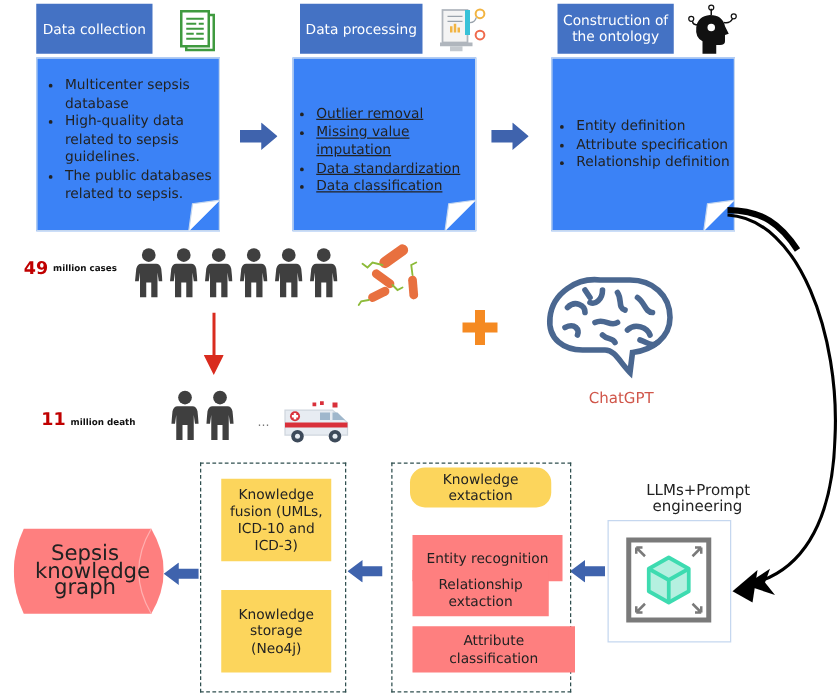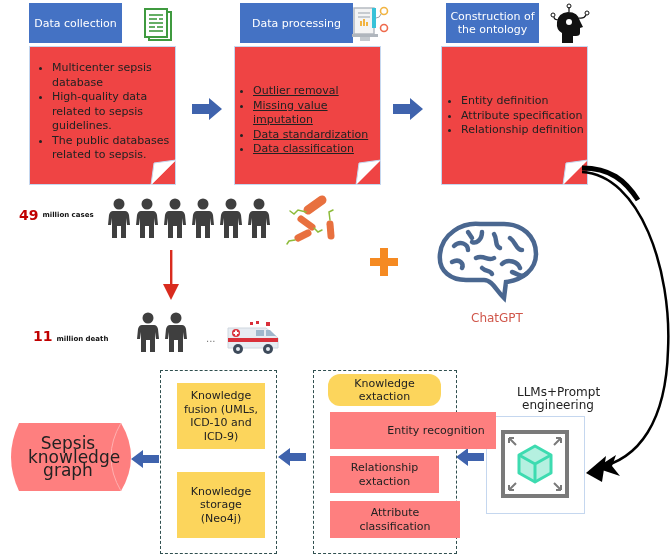--- a/index.html
+++ b/index.html
@@ -1,19 +1,19 @@
 <!DOCTYPE html>
 <html><head>
 <meta charset="utf-8">
 <style>
   html, body { margin:0; padding:0; background:#ffffff; }
   body { width:671px; height:555px; position:relative; overflow:hidden; font-family:"DejaVu Sans", sans-serif; color:#222; }
   .abs { position:absolute; }
   .stage-header { background:#4472c4; color:#fff; font-size:11px; display:flex; align-items:center; justify-content:center; text-align:center; line-height:13px; }
-  .note { border:1px solid #c5d7ef; background:#ef4444; }
+  .note { border:1px solid #c5d7ef; background:#3b82f6; }
   .note ul { margin:0; padding:0 0 0 22px; font-size:11px; line-height:14.5px; }
   .note li { margin:0; }
   .fold { position:absolute; right:-1px; bottom:-1px; width:26px; height:26px; }
   .dash-box { border:1.5px dashed #2f4f4f; }
   .yellow-box { background:#fcd55c; font-size:11px; text-align:center; display:flex; align-items:center; justify-content:center; line-height:13.5px; }
   .red-box { background:#fe7f7f; font-size:11px; text-align:center; display:flex; align-items:center; justify-content:center; line-height:13.5px; }
   .stat-num { color:#c00000; font-weight:bold; font-size:14px; }
   .stat-lbl { font-weight:bold; font-size:7px; color:#111; margin-left:4px; }
   .person { width:22px; height:40px; }
   .chatgpt { color:#d0564a; font-size:12px; }
@@ -49,21 +49,21 @@
   <svg class="fold" viewBox="0 0 26 26">
       <path d="M26 0 L26 1 L1 26 L0 26 Z" fill="#fff"></path>
       <path d="M26 1 L4 4 L1 26" fill="#fff" stroke="#c5d7ef" stroke-width="1"></path>
     </svg>
 </div>
 
 <svg class="abs" style="left:192px;top:98px;" width="30" height="22" viewBox="0 0 30 22">
   <path d="M0 6 H17 V0 L30 11 L17 22 V16 H0 Z" fill="#3f63ad"></path>
 </svg>
 
-<div class="abs stage-header" style="left:240px;top:3px;width:113px;height:40px;">
+<div class="abs stage-header" style="left:240px;top:3px;width:98px;height:40px;">
   <span>Data processing</span>
 </div>
 <div class="abs" style="left:350px;top:4px;width:42px;height:40px;">
   <svg width="42" height="40" viewBox="0 0 42 40">
     <rect x="4" y="4" width="20" height="26" fill="#f4f4f4" stroke="#b0b6bd" stroke-width="1.4"></rect>
     <line x1="8" y1="9" x2="20" y2="9" stroke="#9aa3ac"></line>
       <line x1="8" y1="13" x2="20" y2="13" stroke="#9aa3ac"></line>
     <rect x="10" y="17" width="2" height="5" fill="#f2b441"></rect>
       <rect x="13" y="15" width="2" height="7" fill="#f2b441"></rect>
       <rect x="16" y="18" width="2" height="4" fill="#f2b441"></rect>
@@ -241,37 +241,37 @@
 </div>
 
 <svg class="abs" style="left:456px;top:448px;" width="28" height="18" viewBox="0 0 28 18">
   <path d="M28 5 H12 V0 L0 9 L12 18 V13 H28 Z" fill="#3f63ad"></path>
 </svg>
 
 <div class="abs dash-box" style="left:313px;top:370px;width:142px;height:182px;"></div>
 <div class="abs yellow-box" style="left:328px;top:374px;width:113px;height:32px;border-radius:12px;">
   <span>Knowledge extaction</span>
 </div>
-<div class="abs red-box" style="left:330px;top:412px;width:120px;height:37px;padding-left:46px;">
+<div class="abs red-box" style="left:330px;top:428px;width:120px;height:37px;">
   <span>Entity recognition</span>
 </div>
 <div class="abs red-box" style="left:330px;top:456px;width:109px;height:37px;justify-content:center;">
   <span style="width:80px;">Relationship extaction</span>
 </div>
 <div class="abs red-box" style="left:330px;top:501px;width:130px;height:37px;">
   <span style="width:80px;">Attribute classification</span>
 </div>
 
 <svg class="abs" style="left:278px;top:448px;" width="28" height="18" viewBox="0 0 28 18">
   <path d="M28 5 H12 V0 L0 9 L12 18 V13 H28 Z" fill="#3f63ad"></path>
 </svg>
 
 <div class="abs dash-box" style="left:160px;top:370px;width:115px;height:182px;"></div>
 <div class="abs yellow-box" style="left:177px;top:383px;width:88px;height:66px;">
-  <span style="width:80px;">Knowledge fusion (UMLs, ICD-10 and ICD-9)</span>
+  <span style="width:80px;">Knowledge fusion (UMLs, ICD-10 and ICD-3)</span>
 </div>
 <div class="abs yellow-box" style="left:177px;top:472px;width:88px;height:66px;">
   <span style="width:70px;">Knowledge storage (Neo4j)</span>
 </div>
 
 <svg class="abs" style="left:131px;top:450px;" width="28" height="18" viewBox="0 0 28 18">
   <path d="M28 5 H12 V0 L0 9 L12 18 V13 H28 Z" fill="#3f63ad"></path>
 </svg>
 
 <svg class="abs" style="left:11px;top:422px;" width="120" height="70" viewBox="0 0 120 70">

